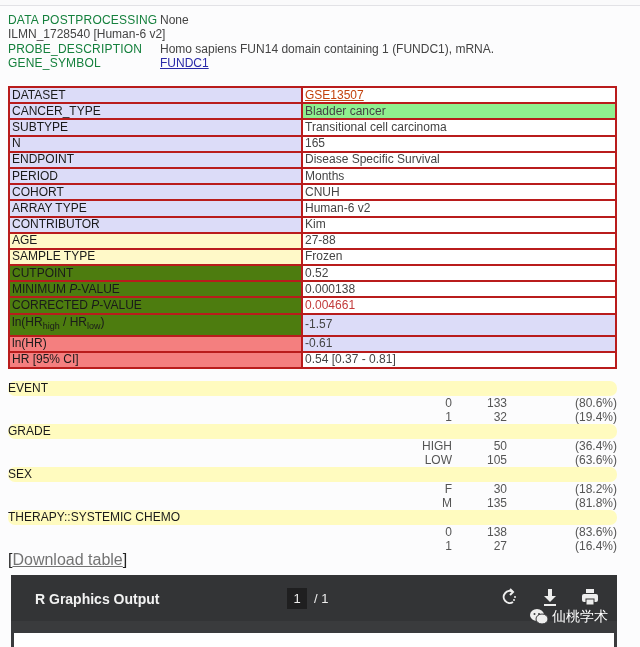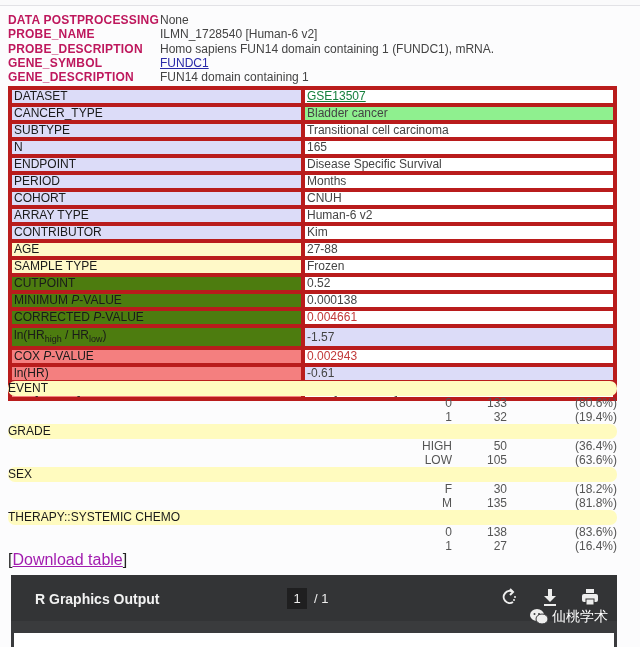--- a/index.html
+++ b/index.html
@@ -1,48 +1,48 @@
 <!DOCTYPE html>
 <html><head>
   <meta charset="utf-8">
   <style>
     * { box-sizing: border-box; margin: 0; padding: 0; }
     html, body { width: 640px; height: 647px; overflow: hidden; background: #fcfcfd; }
     body { font-family: "Liberation Sans", sans-serif; color: #222; font-size: 12px; position: relative; }
     .topbar { position: absolute; left: 0; top: 0; width: 640px; height: 6px; border-bottom: 1px solid #e2e2e6; background: #fafafb; }
     .meta { position: absolute; left: 8px; top: 13px; }
     .meta-row { display: flex; height: 14.3px; line-height: 14.3px; font-size: 12px; }
-    .meta-key { width: 152px; color: #be185d; letter-spacing: 0.2px; font-weight: bold; }
+    .meta-key { width: 152px; color: #15803d; letter-spacing: 0.2px; }
     .meta-val { color: #444; }
     .meta-val a { color: #2a2aa8; text-decoration: underline; }
 
     table.info { position: absolute; left: 8px; top: 86px; border-collapse: collapse; width: 609px; }
-    table.info td { border: 4px solid #b91c1c; height: 16.2px; padding: 0 2px; font-size: 12px; line-height: 13px; white-space: nowrap; }
+    table.info td { border: 2px solid #b91c1c; height: 16.2px; padding: 0 2px; font-size: 12px; line-height: 13px; white-space: nowrap; }
     table.info td.k { width: 293px; color: #1a1a1a; }
     table.info td.v { color: #444; background: #ffffff; }
     .c-purple { background: #dcdcf8; }
     .c-yellow { background: #fff9c8; }
     .c-cyan { background: #4d7c0f; }
     .c-red { background: #f47f7f; }
     .c-green { background: #8ff08f !important; }
     .c-lavender { background: #dcdcf8 !important; }
     .red-text { color: #c23a3a !important; }
-    td.v a { color: #15803d; text-decoration: underline; }
+    td.v a { color: #c2410c; text-decoration: underline; }
     sub { font-size: 9px; vertical-align: -3px; }
     .tall td { height: 22px !important; }
 
     .freq { position: absolute; left: 8px; top: 381px; width: 609px; }
     .freq-head { background: #fffbbf; height: 15px; line-height: 15px; padding-left: 0; font-size: 12px; color: #1a1a1a; border-radius: 7px; }
     .freq-row { position: relative; height: 14px; line-height: 14px; font-size: 12px; color: #555; }
     .freq-row .lvl { position: absolute; right: 165px; text-align: right; }
     .freq-row .cnt { position: absolute; right: 110px; text-align: right; }
     .freq-row .pct { position: absolute; right: 0; text-align: right; }
 
     .download { position: absolute; left: 8px; top: 551px; font-size: 16px; color: #222; }
-    .download a { color: #a21caf; text-decoration: underline; }
+    .download a { color: #737373; text-decoration: underline; }
 
     .viewer { position: absolute; left: 11px; top: 575px; width: 606px; height: 72px; background: #3a3b3d; }
     .viewer-bar { height: 46px; background: #333436; position: relative; }
     .viewer-title { position: absolute; left: 24px; top: 16px; color: #f2f2f2; font-weight: bold; font-size: 14px; }
     .page-box { position: absolute; left: 276px; top: 13px; width: 20px; height: 21px; background: #1f1f20; color: #eee; font-size: 13px; text-align: center; line-height: 21px; }
     .page-sep { position: absolute; left: 303px; top: 16px; color: #eee; font-size: 13px; }
     .viewer-icons { position: absolute; right: 18px; top: 12px; display: flex; gap: 22px; }
     .viewer-icons span { width: 18px; height: 20px; display: block; }
     .viewer-body { position: absolute; left: 3px; top: 58px; width: 600px; height: 14px; background: #fff; }
     .watermark { position: absolute; left: 529px; top: 608px; display: flex; align-items: flex-end; gap: 3px; color: #fff; font-size: 14px; }
@@ -52,34 +52,29 @@
 <body>
 
 <div class="topbar"></div>
 
 <div class="meta">
   <div class="meta-row">
     <span class="meta-key">DATA POSTPROCESSING</span>
     <span class="meta-val">None</span>
   </div>
   <div class="meta-row">
-    <span class="meta-key">PROBE_NAME</span>
     <span class="meta-val">ILMN_1728540 [Human-6 v2]</span>
   </div>
   <div class="meta-row">
     <span class="meta-key">PROBE_DESCRIPTION</span>
     <span class="meta-val">Homo sapiens FUN14 domain containing 1 (FUNDC1), mRNA.</span>
   </div>
   <div class="meta-row">
     <span class="meta-key">GENE_SYMBOL</span>
     <span class="meta-val"><a href="#">FUNDC1</a></span>
-  </div>
-  <div class="meta-row">
-    <span class="meta-key">GENE_DESCRIPTION</span>
-    <span class="meta-val">FUN14 domain containing 1</span>
   </div>
 </div>
 
 <table class="info">
   <tbody>
       <tr>
     <td class="k c-purple">DATASET</td>
     <td class="v"><a href="#">GSE13507</a></td>
   </tr>
   <tr>
@@ -130,24 +125,20 @@
     <td class="k c-cyan"><span>MINIMUM </span><i>P</i><span>-VALUE</span></td>
     <td class="v">0.000138</td>
   </tr>
   <tr>
     <td class="k c-cyan"><span>CORRECTED </span><i>P</i><span>-VALUE</span></td>
     <td class="v red-text">0.004661</td>
   </tr>
   <tr class="tall">
     <td class="k c-cyan"><span>ln(HR</span><sub>high</sub><span> / HR</span><sub>low</sub><span>)</span></td>
     <td class="v c-lavender">-1.57</td>
-  </tr>
-  <tr>
-    <td class="k c-red"><span>COX </span><i>P</i><span>-VALUE</span></td>
-    <td class="v red-text">0.002943</td>
   </tr>
   <tr>
     <td class="k c-red">ln(HR)</td>
     <td class="v c-lavender">-0.61</td>
   </tr>
   <tr>
     <td class="k c-red">HR [95% CI]</td>
     <td class="v">0.54 [0.37 - 0.81]</td>
   </tr>
 </tbody>

